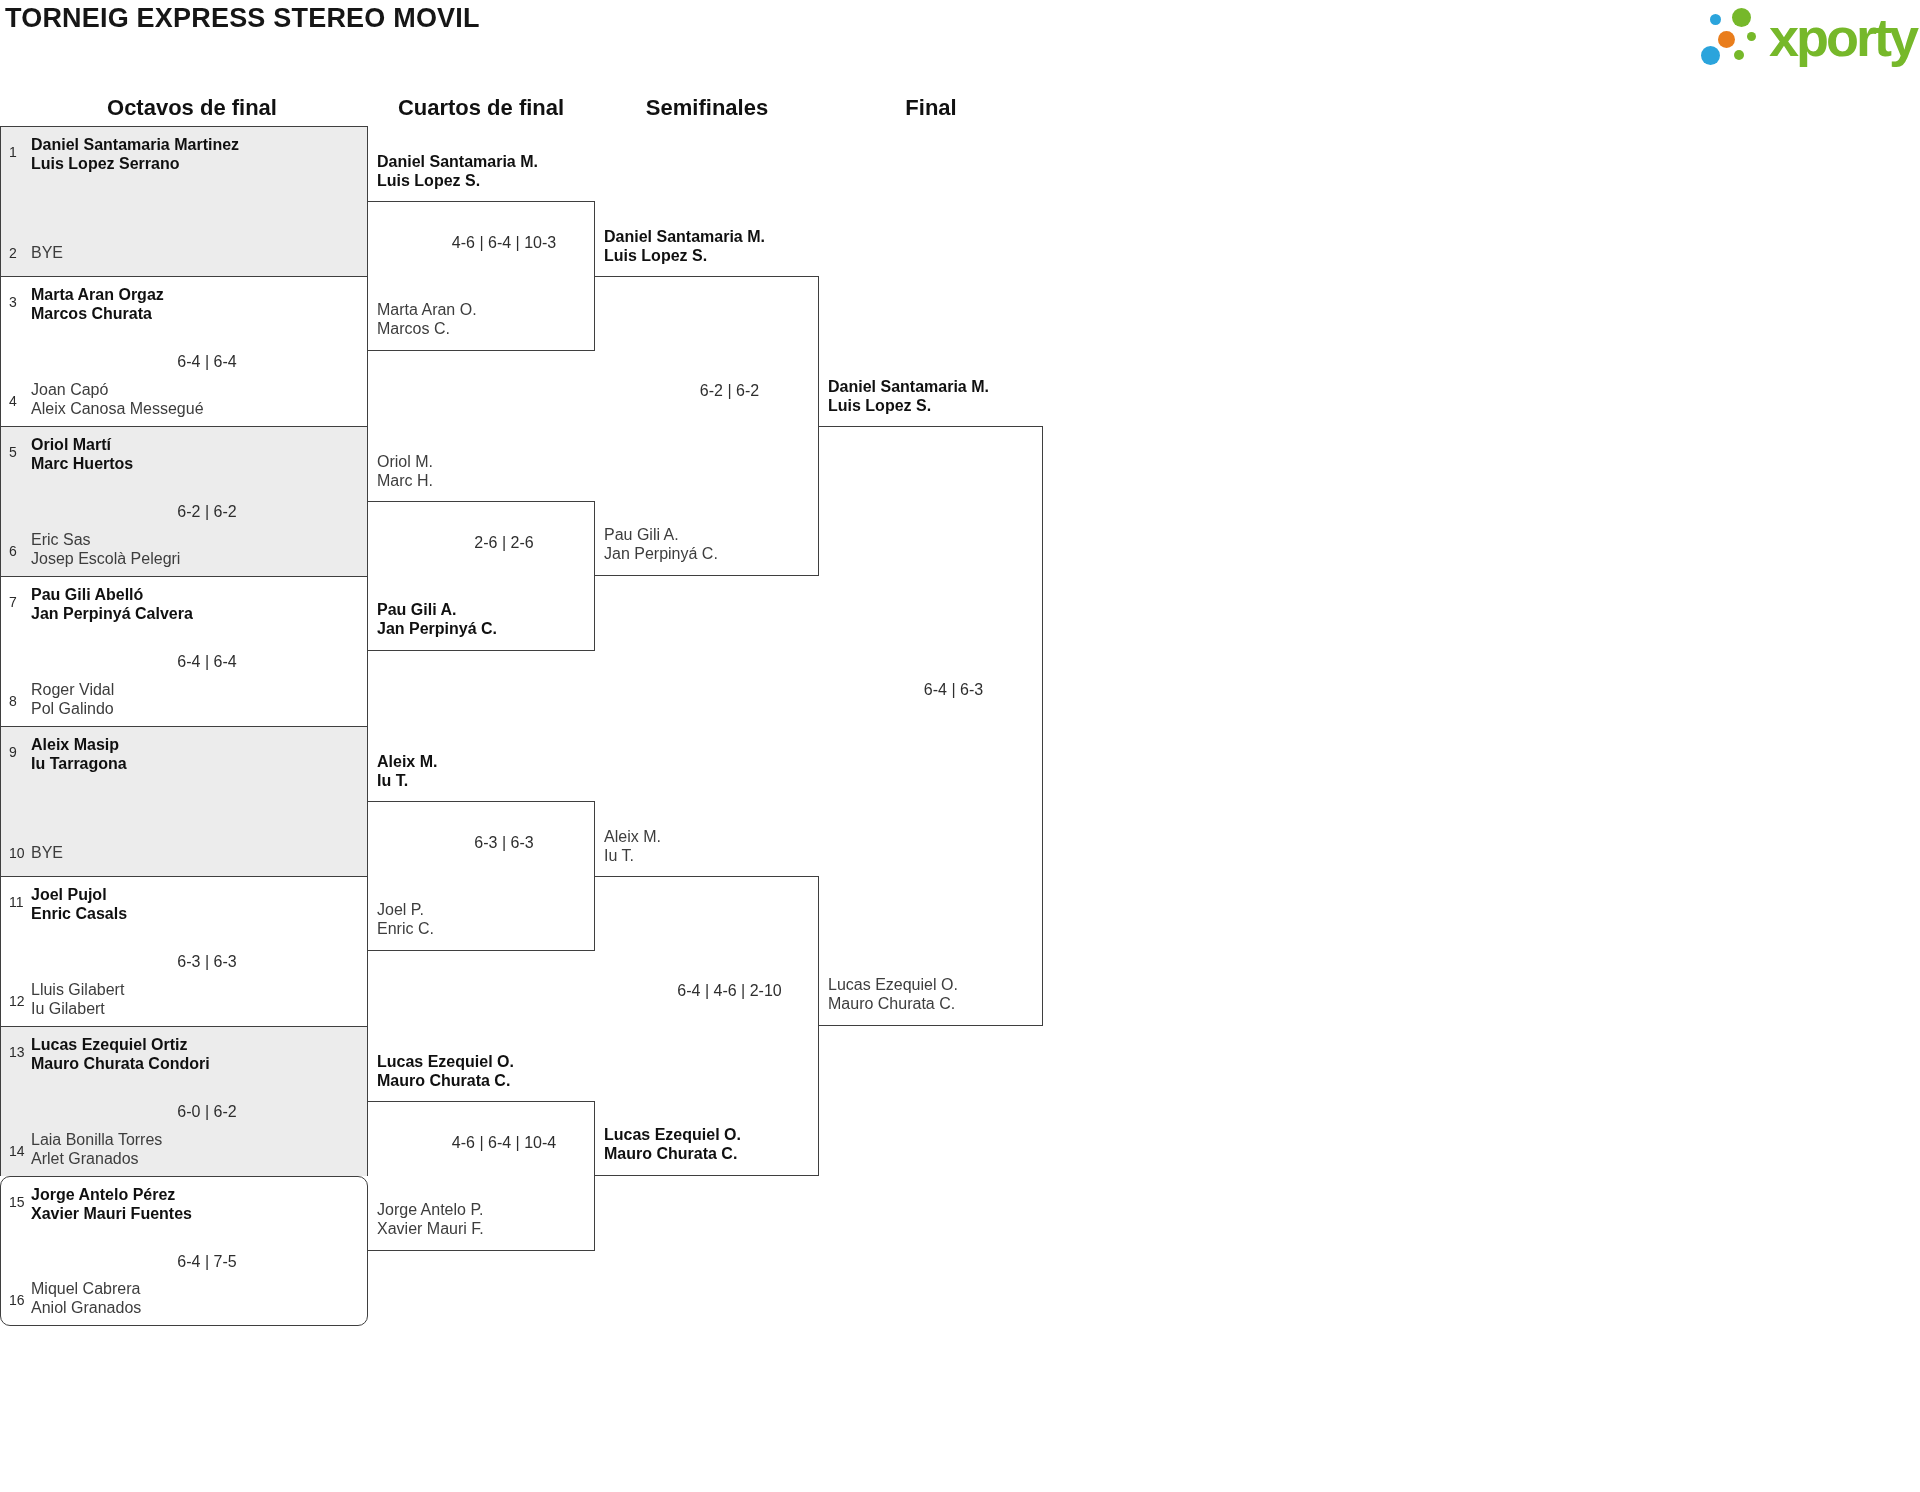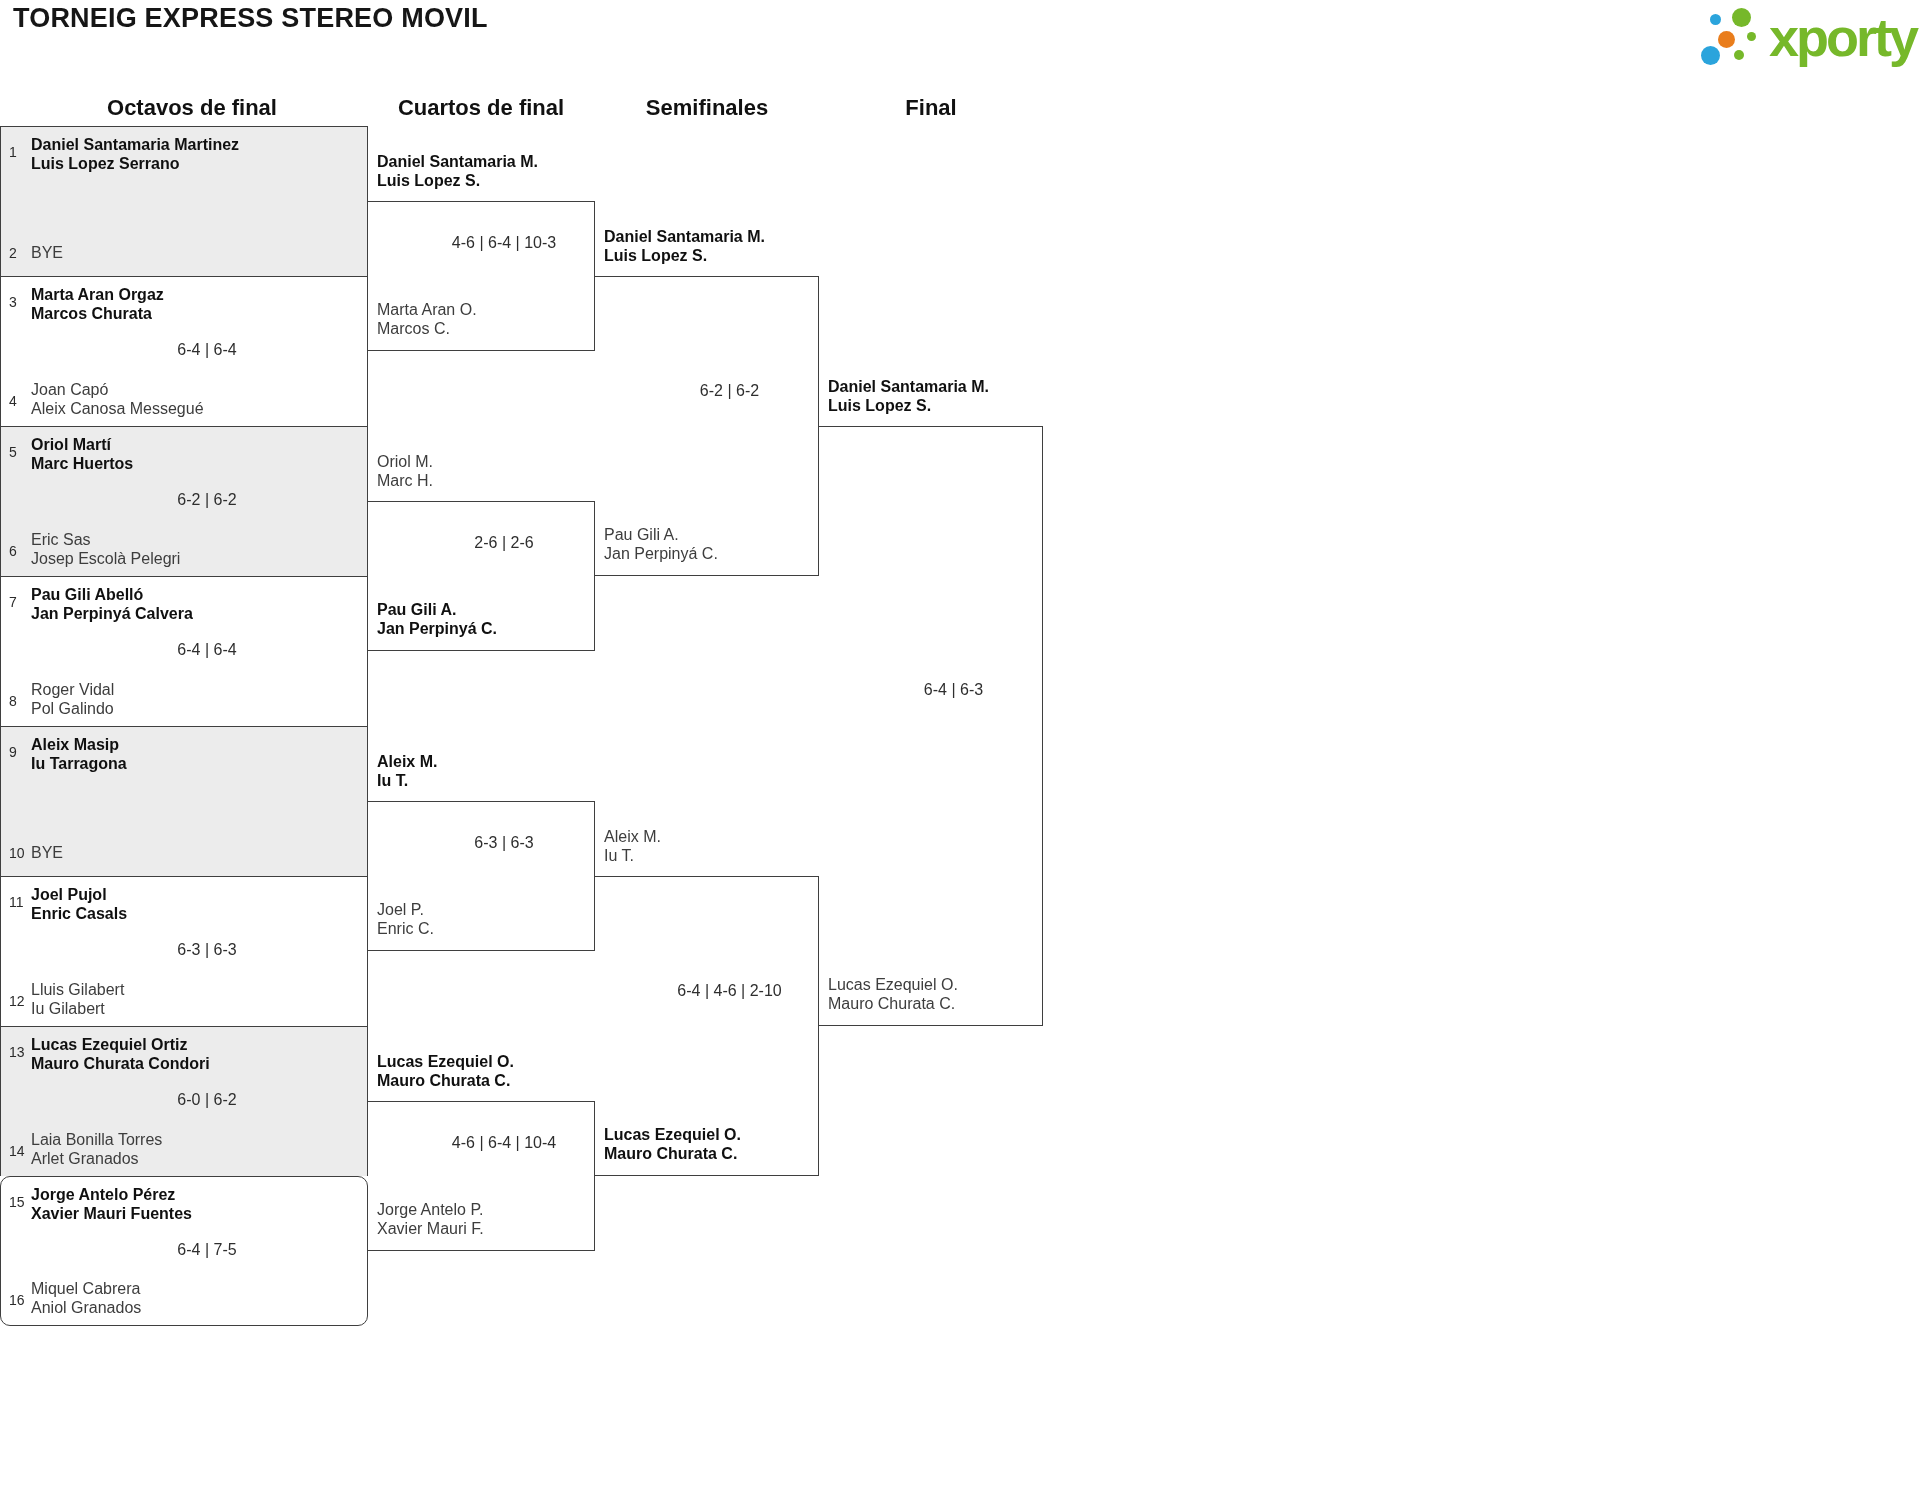--- a/index.html
+++ b/index.html
@@ -1,21 +1,21 @@
 <!DOCTYPE html>
 <html><head>
 <meta charset="utf-8">
 <style>
   html,body{margin:0;padding:0;background:#fff;}
   body{width:1920px;height:1492px;position:relative;overflow:hidden;
        font-family:"Liberation Sans",sans-serif;color:#222;}
 
   
   .title{position:absolute;left:5px;top:2px;font-size:27px;line-height:33px;
-         font-weight:600;color:#161616;letter-spacing:.2px;margin-left:8px;}
+         font-weight:600;color:#161616;letter-spacing:.2px;}
   .logo{position:absolute;top:2px;right:4px;display:flex;align-items:flex-start;}
   .logo-dots{position:relative;width:60px;height:72px;margin-right:8px;}
   .dot{position:absolute;border-radius:50%;}
   .d1{left:9px;top:12px;width:11px;height:11px;background:#2ba4dc;}
   .d2{left:31px;top:6px;width:19px;height:19px;background:#76b82a;}
   .d3{left:17px;top:29px;width:17px;height:17px;background:#e97d1c;}
   .d4{left:46px;top:30px;width:9px;height:9px;background:#76b82a;}
   .d5{left:0px;top:44px;width:19px;height:19px;background:#2ba4dc;}
   .d6{left:33px;top:48px;width:10px;height:10px;background:#76b82a;}
   .logo-text{font-size:54px;font-weight:700;letter-spacing:-3px;
@@ -37,21 +37,21 @@
   .team{position:absolute;left:9px;font-size:16px;line-height:19px;
         color:#3d3d3d;white-space:nowrap;}
   .r1 .team{left:30px;}
   .t-top{top:8px;}
   .t-bottom{bottom:8px;}
   .t-bye{bottom:14px;}
   .above{bottom:calc(100% + 12px);}
   .winner{font-weight:700;color:#101010;}
   .score{position:absolute;left:0;right:0;text-align:center;
          font-size:16px;color:#2e2e2e;white-space:nowrap;margin-left:46px;}
-  .r1 .score{top:64px;}
+  .r1 .score{top:76px;}
   .qf .score{top:32px;}
   .sf .score{top:105px;}
   .fi .score{top:254px;}
   .seed{position:absolute;left:8px;width:20px;font-size:14px;color:#2b2b2b;}
   .seed-top{top:17px;}
   .seed-bottom{bottom:17px;}
   .seed-bye{bottom:15px;}
 </style>
 </head>
 <body>

